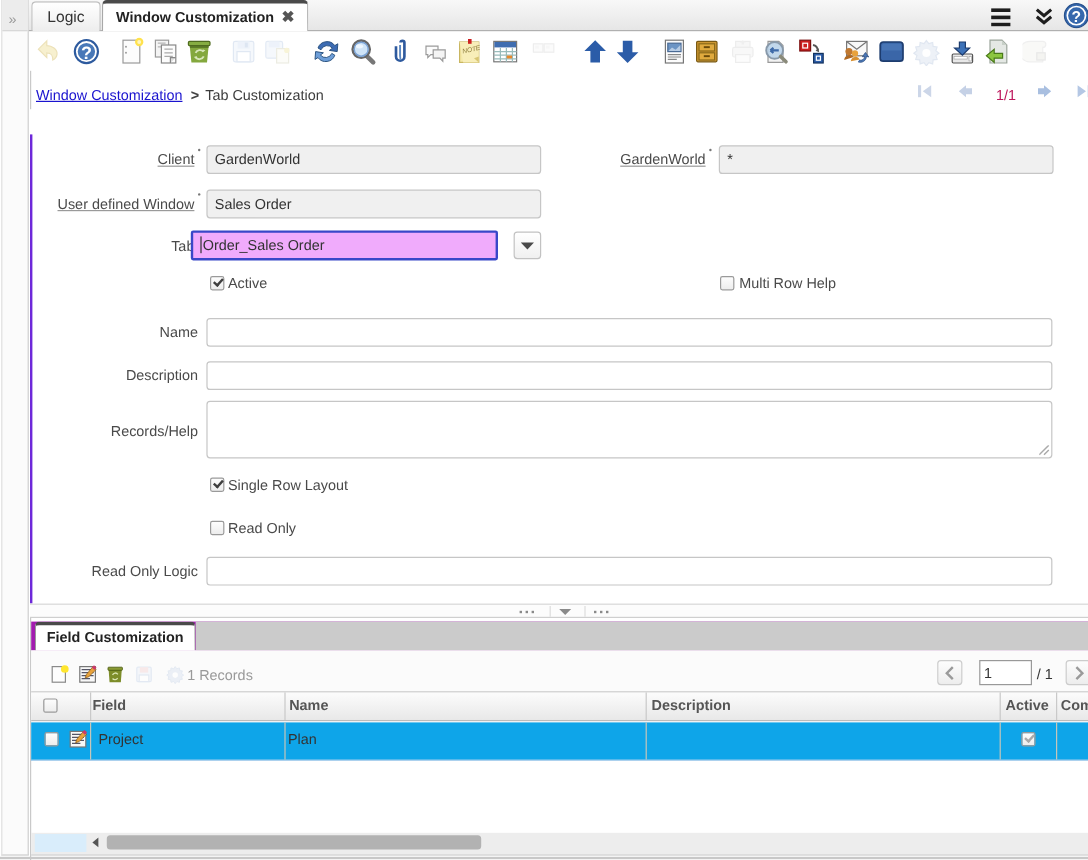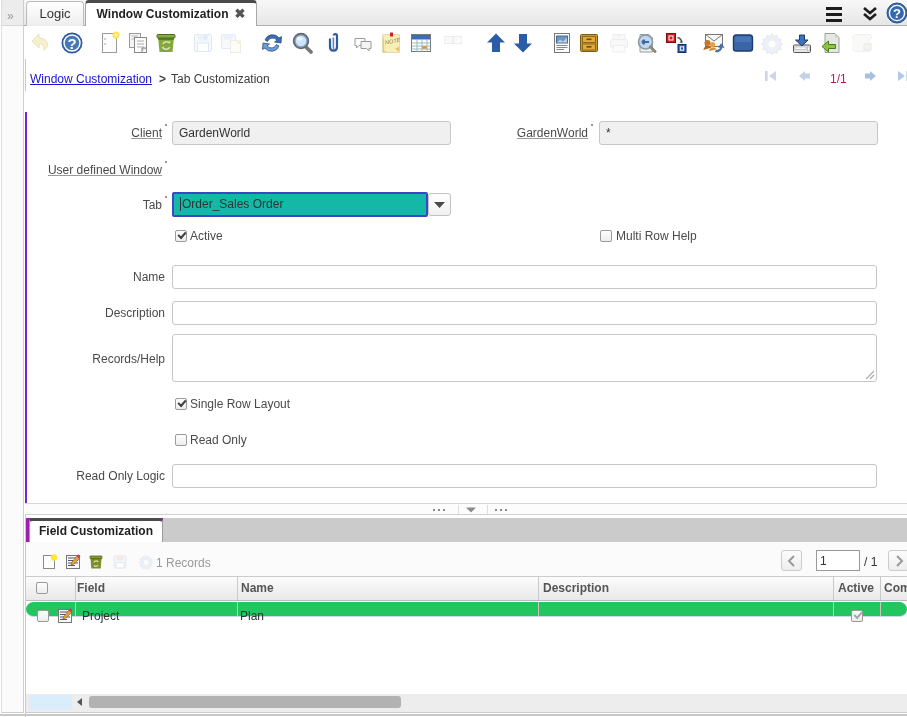--- a/index.html
+++ b/index.html
@@ -247,22 +247,23 @@
         <path d="M1 1 L8 6 L1 11 Z" fill="#b4c7e4"></path>
         <rect x="9.4" y="1" width="2.6" height="10" fill="#b4c7e4"></rect>
       </svg>
 </div>
 <div id="form">
   <div class="lbl mand" style="left:35px;top:14px;width:100px"><u>Client</u></div>
   <div class="fld ro" style="left:145px;top:9px;width:279px;height:24px">GardenWorld</div>
   <div class="lbl mand" style="left:421px;top:14px;width:140px"><u>GardenWorld</u></div>
   <div class="fld ro" style="left:572px;top:9px;width:279px;height:24px">*</div>
   <div class="lbl mand" style="left:0px;top:51px;width:135px"><u>User defined Window</u></div>
+  <div class="fld ro" style="left:145px;top:46px;width:279px;height:24px">Sales Order</div>
   <div class="lbl mand" style="left:35px;top:86px;width:100px">Tab</div>
-  <div class="fld" style="left:145px;top:80px;width:256px;height:25px;background:#14b8a6;border:2px solid #3947c8;border-radius:2px;padding-top:3px"><span style="border-left:1px solid #333;padding-left:1px">Order_Sales Order</span></div>
+  <div class="fld" style="left:132px;top:80px;width:256px;height:25px;background:#f0abfc;border:2px solid #3947c8;border-radius:2px;padding-top:3px"><span style="border-left:1px solid #333;padding-left:1px">Order_Sales Order</span></div>
   <div style="position:absolute;left:401px;top:81px;width:23px;height:23px;background:linear-gradient(#ffffff,#f0f0f0);border:1px solid #c2c2c2;border-radius:3px"><svg width="21" height="21">
           <path d="M5 8 L10.5 14 L16 8 Z" fill="#4a4a4a"></path>
         </svg></div>
   <div class="cb chk" style="left:148px;top:118px"></div>
       <div class="cblbl" style="left:163px;top:117px">Active</div>
   <div class="cb" style="left:573px;top:118px"></div>
       <div class="cblbl" style="left:589px;top:117px">Multi Row Help</div>
   <div class="lbl" style="left:38px;top:158px;width:100px">Name</div>
   <div class="fld" style="left:145px;top:153px;width:705px;height:24px"></div>
   <div class="lbl" style="left:38px;top:194px;width:100px">Description</div>
@@ -388,21 +389,21 @@
 #dtab { position:absolute; left:3px; top:0; width:134px; height:24px; background:#fff; border:1px solid #9a9a9a; border-top:3px solid #4a4a4a; border-bottom:none; border-radius:4px 4px 0 0; font-size:12px; font-weight:bold; color:#222; text-align:center; line-height:20px; z-index:2; }
 #dtb { position:absolute; left:0; top:27px; right:0; height:34px; background:#fbfbfb; }
 .dic { position:absolute; top:12px; width:16px; height:16px; }
 #nrec { position:absolute; left:130px; top:14px; font-size:12px; color:#999; }
 .pgbtn { position:absolute; top:8px; width:21px; height:21px; background:linear-gradient(#fdfdfd,#ededed); border:1px solid #ccc; border-radius:3px; }
 #pgbox { position:absolute; left:790px; top:8px; width:44px; height:21px; background:#fff; border:1px solid #999; font-size:12px; color:#333; padding:3px 0 0 3px; }
 #pgtot { position:absolute; left:838px; top:13px; font-size:12px; color:#333; }
 #ghead { position:absolute; left:0; top:61px; right:0; height:25px; background:linear-gradient(#fcfcfc,#e8e8e8); border-top:1px solid #ccc; border-bottom:1px solid #bbb; }
 .gv { position:absolute; top:0; bottom:0; width:1px; background:#c9c9c9; }
 .gh { position:absolute; top:4px; font-size:12px; font-weight:bold; color:#555; }
-#grow { position:absolute; left:0; top:87px; right:0; height:15px; background:#22c55e; border-bottom:1px solid #c8d8ee;border-radius:11px; }
+#grow { position:absolute; left:0; top:87px; right:0; height:32px; background:#0ea5e9; border-bottom:1px solid #c8d8ee; }
 .gvr { position:absolute; top:0; bottom:0; width:1px; background:#c6c6ba; }
 .gc { position:absolute; top:7px; font-size:12px; color:#333; }
 #hscroll { position:absolute; left:0; top:179px; right:0; height:18px; background:#ededed; }
 #hsblue { position:absolute; left:3px; top:1px; width:43px; height:15px; background:#d9edfb; }
 #hsthumb { position:absolute; left:63px; top:2px; width:312px; height:12px; background:#b2b2b2; border-radius:3px; }
 #botline { position:absolute; left:0; top:197px; right:0; height:1px; background:#ccc; }
 </style>
 <style>
 #root:after { content:""; position:absolute; left:0; bottom:1px; right:0; height:2px; background:#c8c8c8; }
 </style>

